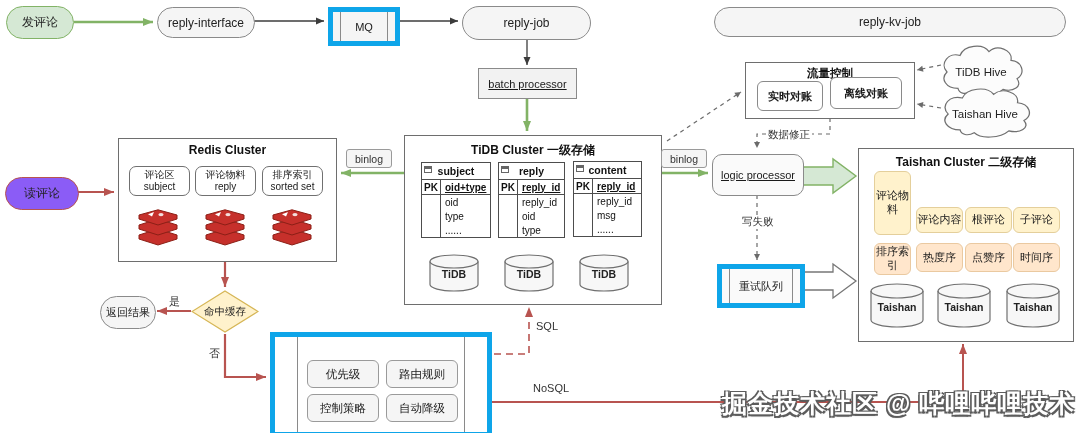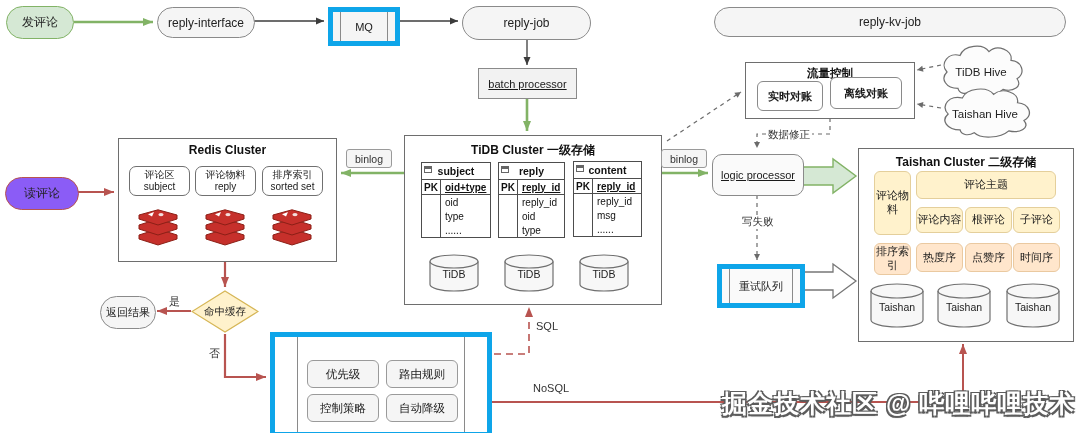--- a/index.html
+++ b/index.html
@@ -37,21 +37,21 @@
   .dbtable{position:absolute;background:#fff;border:1px solid #4d4d4d;font-size:10px;color:#111;}
   .dbtable .th{display:flex;align-items:center;height:16px;border-bottom:1px solid #4d4d4d;position:relative;}
   .ticon{position:absolute;left:2px;top:3px;width:6px;height:5px;border:1px solid #666;
          background:linear-gradient(#666 1.5px, transparent 1.5px);}
   .tname{flex:1;text-align:center;font-weight:bold;font-size:10.5px;}
   .trow{display:flex;min-height:14px;align-items:stretch;}
   .tc1{width:18px;border-right:1px solid #4d4d4d;display:flex;align-items:center;justify-content:center;font-weight:bold;}
   .trow.pk{border-bottom:1px solid #4d4d4d;}
   .pkval{font-weight:bold;text-decoration:underline;}
   .tc2{padding:1px 0 1px 4px;display:flex;align-items:center;}
-  .cyl{position:absolute;z-index:2;}
+  .cyl{position:absolute;z-index:2;font-weight:bold;}
   .cyl-label{position:absolute;left:0;right:0;top:50%;transform:translateY(-42%);text-align:center;font-size:10.5px;color:#222;}
   .cloud{position:absolute;z-index:2;}
   .cloud-label{position:absolute;inset:0;display:flex;align-items:center;justify-content:center;font-size:11.5px;color:#222;}
   .dlabel{position:absolute;inset:0;display:flex;align-items:center;justify-content:center;font-size:10.5px;}
   .elabel{position:absolute;font-size:11px;color:#333;z-index:3;}
   .elabel.bg{background:#fff;padding:0 2px;font-size:10.5px;}
   .watermark{position:absolute;left:722px;top:387px;font-size:25px;font-weight:bold;color:#ffffff;
              letter-spacing:1px;white-space:nowrap;z-index:6;
              text-shadow:-1.5px -1.5px 0 #5c5c5c,1.5px -1.5px 0 #5c5c5c,-1.5px 1.5px 0 #5c5c5c,1.5px 1.5px 0 #5c5c5c,0 2px 2px rgba(0,0,0,.2);}
 </style>
@@ -298,23 +298,20 @@
     </div>
   <div class="process" style="left:717px;top:264px;width:78px;height:34px;background:#fafafa">
       <span>重试队列</span>
     </div>
 
   <div class="wbox" style="left:858px;top:148px;width:214px;height:192px">
     <div class="title" style="top:5px">Taishan Cluster 二级存储</div>
     <div class="ybox" style="left:15px;top:22px;width:35px;height:62px">
         <span>评论物料</span>
       </div>
-    <div class="ybox" style="left:57px;top:22px;width:138px;height:26px">
-        <span>评论主题</span>
-      </div>
     <div class="ybox" style="left:57px;top:58px;width:45px;height:24px">
         <span>评论内容</span>
       </div>
     <div class="ybox" style="left:106px;top:58px;width:45px;height:24px">
         <span>根评论</span>
       </div>
     <div class="ybox" style="left:154px;top:58px;width:45px;height:24px">
         <span>子评论</span>
       </div>
     <div class="obox" style="left:15px;top:94px;width:35px;height:30px">

